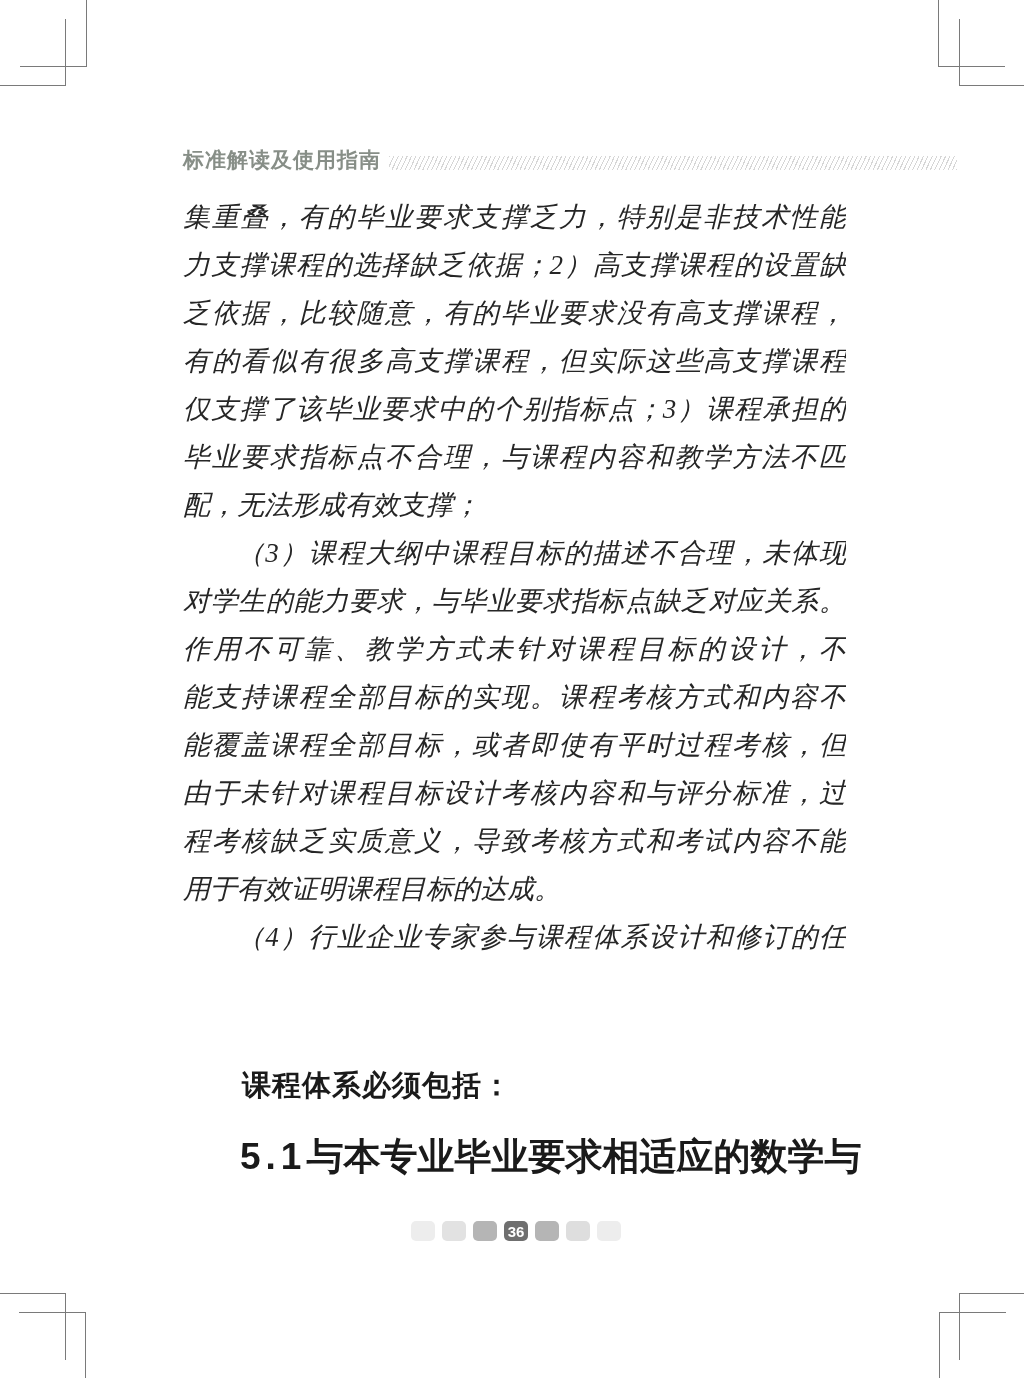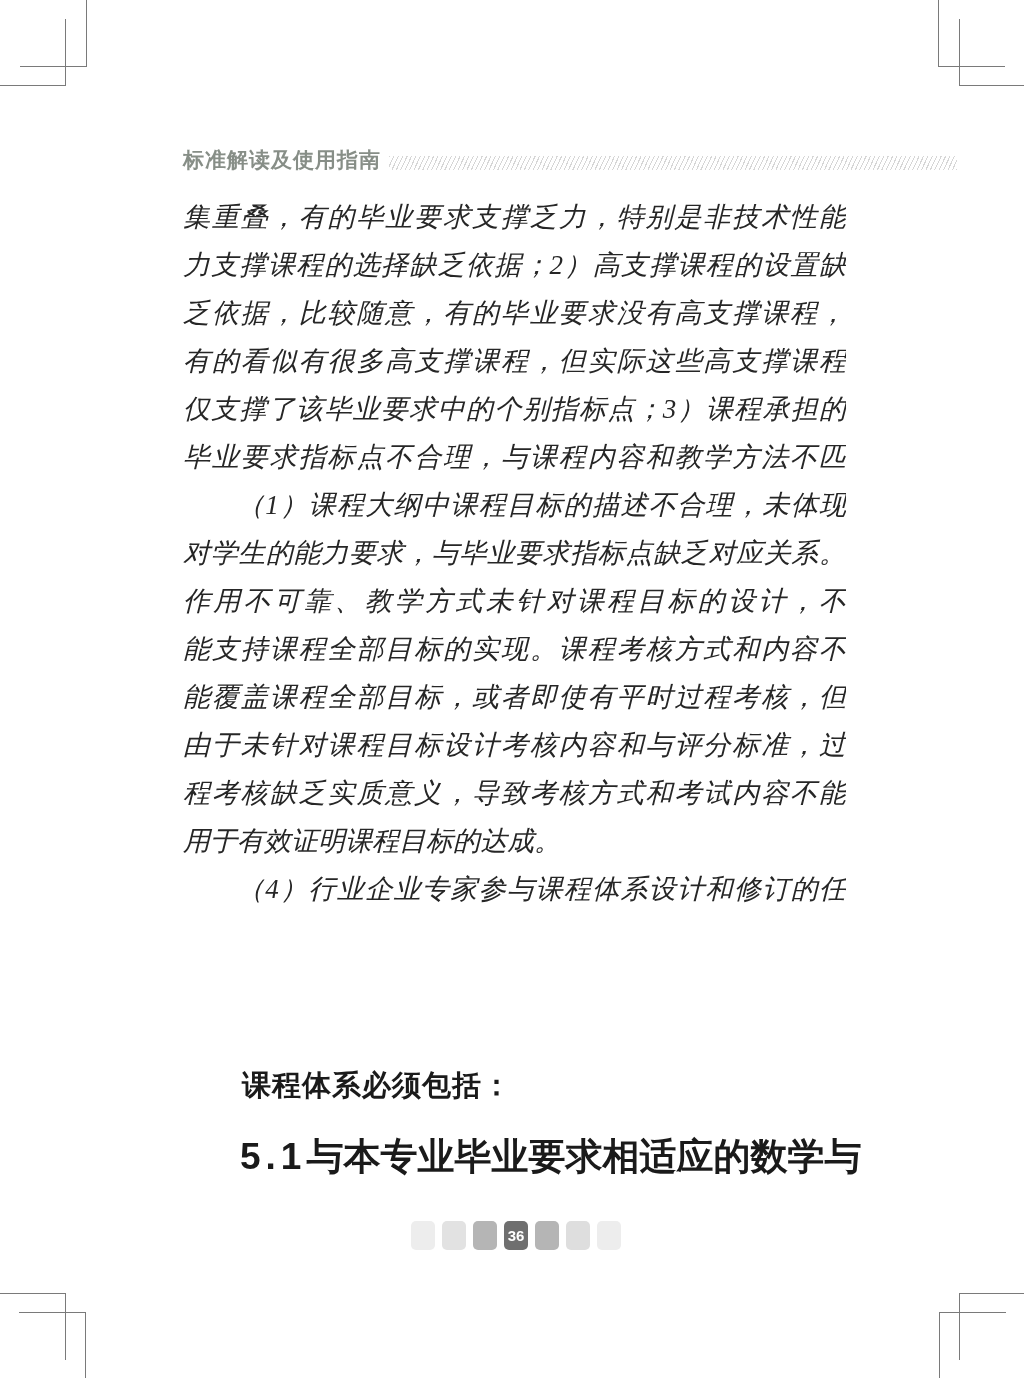--- a/index.html
+++ b/index.html
@@ -85,21 +85,21 @@
 
   
   .footer-row {
     position: absolute;
     left: 50%; top: 1221px;
     transform: translateX(-50%);
     display: flex;
     gap: 7px;
   }
   .footer-row .sq {
-    width: 24px; height: 29px;
+    width: 24px; height: 20px;
     border-radius: 5px;
     display: flex; align-items: center; justify-content: center;
     font-family: "Liberation Sans", "DejaVu Sans", sans-serif;
     font-weight: bold;
     font-size: 15px;
     color: var(--page_number_text);
   }
 </style>
 </head>
 <body>
@@ -118,21 +118,22 @@
   <div class="header-title">标准解读及使用指南</div>
   <div class="header-hatch"></div>
 
   <div class="body-text">
       <div class="line jl">集重叠，有的毕业要求支撑乏力，特别是非技术性能</div>
       <div class="line jl">力支撑课程的选择缺乏依据；2）高支撑课程的设置缺</div>
       <div class="line jl">乏依据，比较随意，有的毕业要求没有高支撑课程，</div>
       <div class="line jl">有的看似有很多高支撑课程，但实际这些高支撑课程</div>
       <div class="line jl">仅支撑了该毕业要求中的个别指标点；3）课程承担的</div>
       <div class="line jl">毕业要求指标点不合理，与课程内容和教学方法不匹</div>
-      <div class="line jl ind">（1）课程大纲中课程目标的描述不合理，未体现</div>
+      <div class="line">配，无法形成有效支撑；</div>
+      <div class="line jl ind">（3）课程大纲中课程目标的描述不合理，未体现</div>
       <div class="line jl">对学生的能力要求，与毕业要求指标点缺乏对应关系。</div>
       <div class="line jl">作用不可靠、教学方式未针对课程目标的设计，不</div>
       <div class="line jl">能支持课程全部目标的实现。课程考核方式和内容不</div>
       <div class="line jl">能覆盖课程全部目标，或者即使有平时过程考核，但</div>
       <div class="line jl">由于未针对课程目标设计考核内容和与评分标准，过</div>
       <div class="line jl">程考核缺乏实质意义，导致考核方式和考试内容不能</div>
       <div class="line">用于有效证明课程目标的达成。</div>
       <div class="line jl ind">（4）行业企业专家参与课程体系设计和修订的任</div>
     </div>
 

